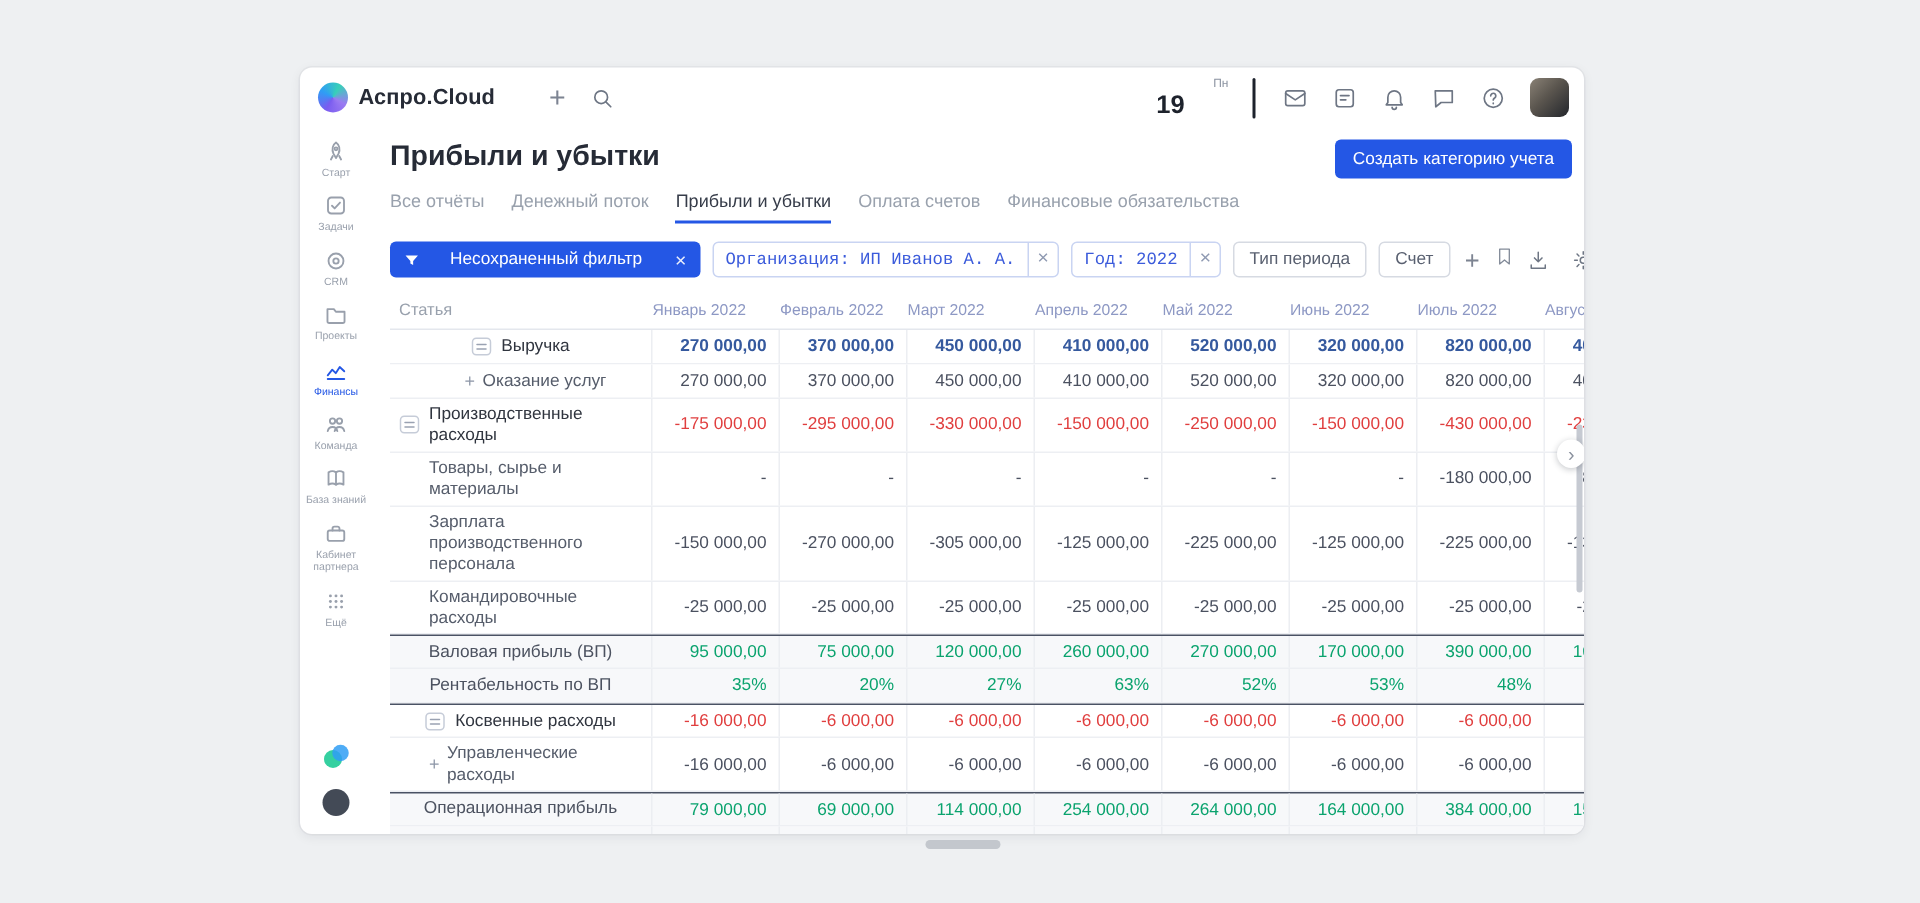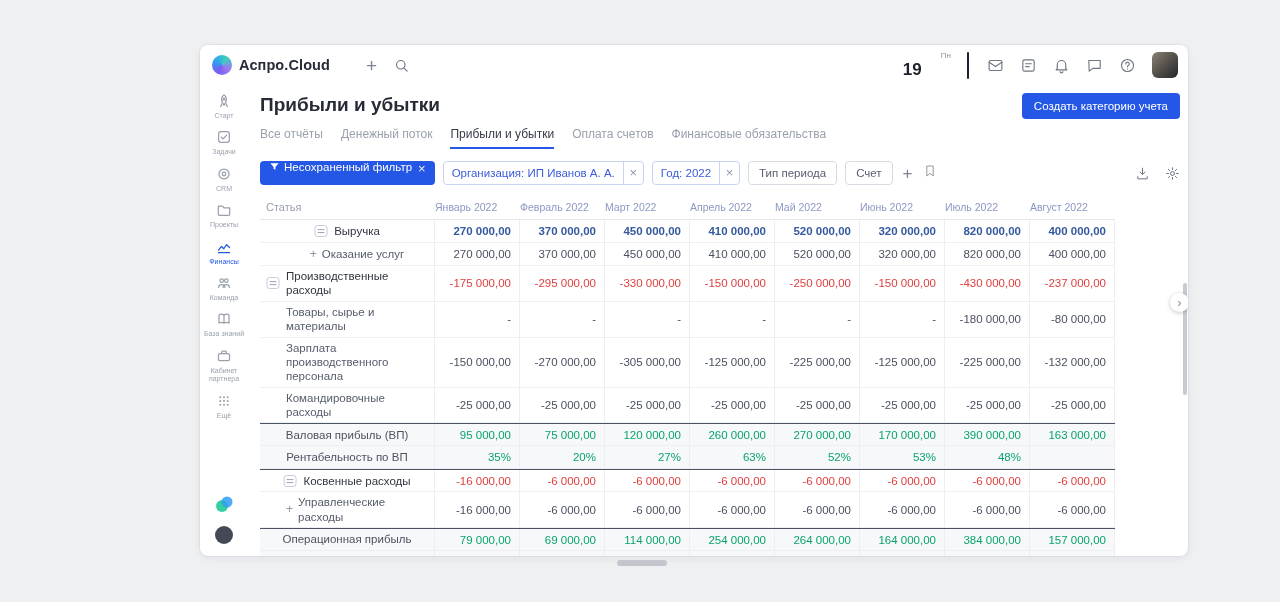--- a/index.html
+++ b/index.html
@@ -3,21 +3,21 @@
 <meta charset="utf-8">
 <style>
   * { box-sizing: border-box; }
   html,body { margin:0; padding:0; }
   body {
     width:1280px; height:602px; overflow:hidden; position:relative;
     background:#eef0f2; font-family:"Liberation Sans", sans-serif;
     -webkit-font-smoothing:antialiased;
   }
   .window {
-    position:absolute; left:200px; top:45px; width:988px; height:511px;
+    position:absolute; left:200px; top:45px; width:856px; height:511px;
     background:#fff; border-radius:8px; overflow:hidden;
     box-shadow:0 0 0 1px rgba(25,32,48,.04), 0 2px 8px rgba(25,32,48,.07);
   }
   
   .topbar { height:40px; display:flex; align-items:center; padding:0 10px 0 12px; }
   .logo { display:flex; align-items:center; gap:7px; cursor:pointer; }
   .logo-icon { width:20px; height:20px; border-radius:50%;
     background:conic-gradient(from 210deg, #7a5cf0, #2f9df5, #38d0b8, #9b7bf2, #7a5cf0); }
   .logo-text { font-size:14.5px; font-weight:700; color:#262b36; letter-spacing:.1px; }
   .tb-plus { margin-left:36px; color:#7d8492; font-size:19px; line-height:1; cursor:pointer; }
@@ -49,27 +49,27 @@
     display:flex; flex-direction:column; padding:8px 0 0 12px; overflow:hidden; }
   .page-head { display:flex; align-items:flex-start; padding-right:8px; }
   .page-title { margin:0; font-size:19px; font-weight:600; color:#262b36; line-height:24px; }
   .create-btn { margin-left:auto; background:var(--accent,#2457e5); color:#fff; border:none; border-radius:4px;
     font-size:11.5px; font-family:inherit; padding:7px 12px; cursor:pointer; }
   .tabs { display:flex; gap:18px; margin-top:8px; font-size:12px; color:#99a1ad; }
   .tab { padding-bottom:6px; border-bottom:2px solid transparent; cursor:pointer; white-space:nowrap; }
   .tab.active { color:#363c49; border-bottom-color:var(--accent,#2e6bf6); }
   
   .filterbar { display:flex; align-items:center; gap:8px; margin-top:12px; padding-right:8px; }
-  .fbtn { display:flex; align-items:flex-start; gap:4px; background:var(--accent,#2457e5); color:#fff;
+  .fbtn { display:flex; align-items:center; gap:20px; background:var(--accent,#2457e5); color:#fff;
     height:24px; border-radius:4px; padding:0 9px; font-size:11.5px; cursor:pointer; white-space:nowrap; }
   .fbtn svg { width:11px; height:11px; fill:#fff; stroke:none; }
   .fbtn .x { opacity:.9; font-size:13px; margin-left:2px; cursor:pointer; }
   .contents { display:contents; }
   .chip { display:flex; align-items:center; height:24px; border:1px solid #c9d4f2; border-radius:4px;
-    font-size:11.5px; color:#3b5bdb; background:#fff; cursor:pointer; white-space:nowrap; }
+    font-size:11.5px; color:#3b5bdb; background:#fff; cursor:pointer; white-space:nowrap;font-family:Liberation Mono, monospace; }
   .chip .lb { padding:0 8px; }
   .chip .x { border-left:1px solid #c9d4f2; width:20px; text-align:center; color:#8f9ab2; font-size:13px;
     line-height:22px; cursor:pointer; }
   .fselect { height:24px; border:1px solid #d6dae2; border-radius:4px; color:#596070; font-size:11.5px;
     display:flex; align-items:center; padding:0 10px; background:#fff; cursor:pointer; white-space:nowrap; }
   .fplus { color:#7d8492; font-size:17px; line-height:1; padding:0 2px; cursor:pointer; }
   .fbookmark svg { width:14px; height:14px; stroke:#828a98; fill:none; stroke-width:1.5; stroke-linejoin:round; }
   .fb-right { margin-left:auto; display:flex; align-items:center; gap:15px; }
   .fbi { display:inline-flex; cursor:pointer; }
   .fbi svg { width:15px; height:15px; stroke:#6e7684; fill:none; stroke-width:1.6; stroke-linecap:round; stroke-linejoin:round; }

